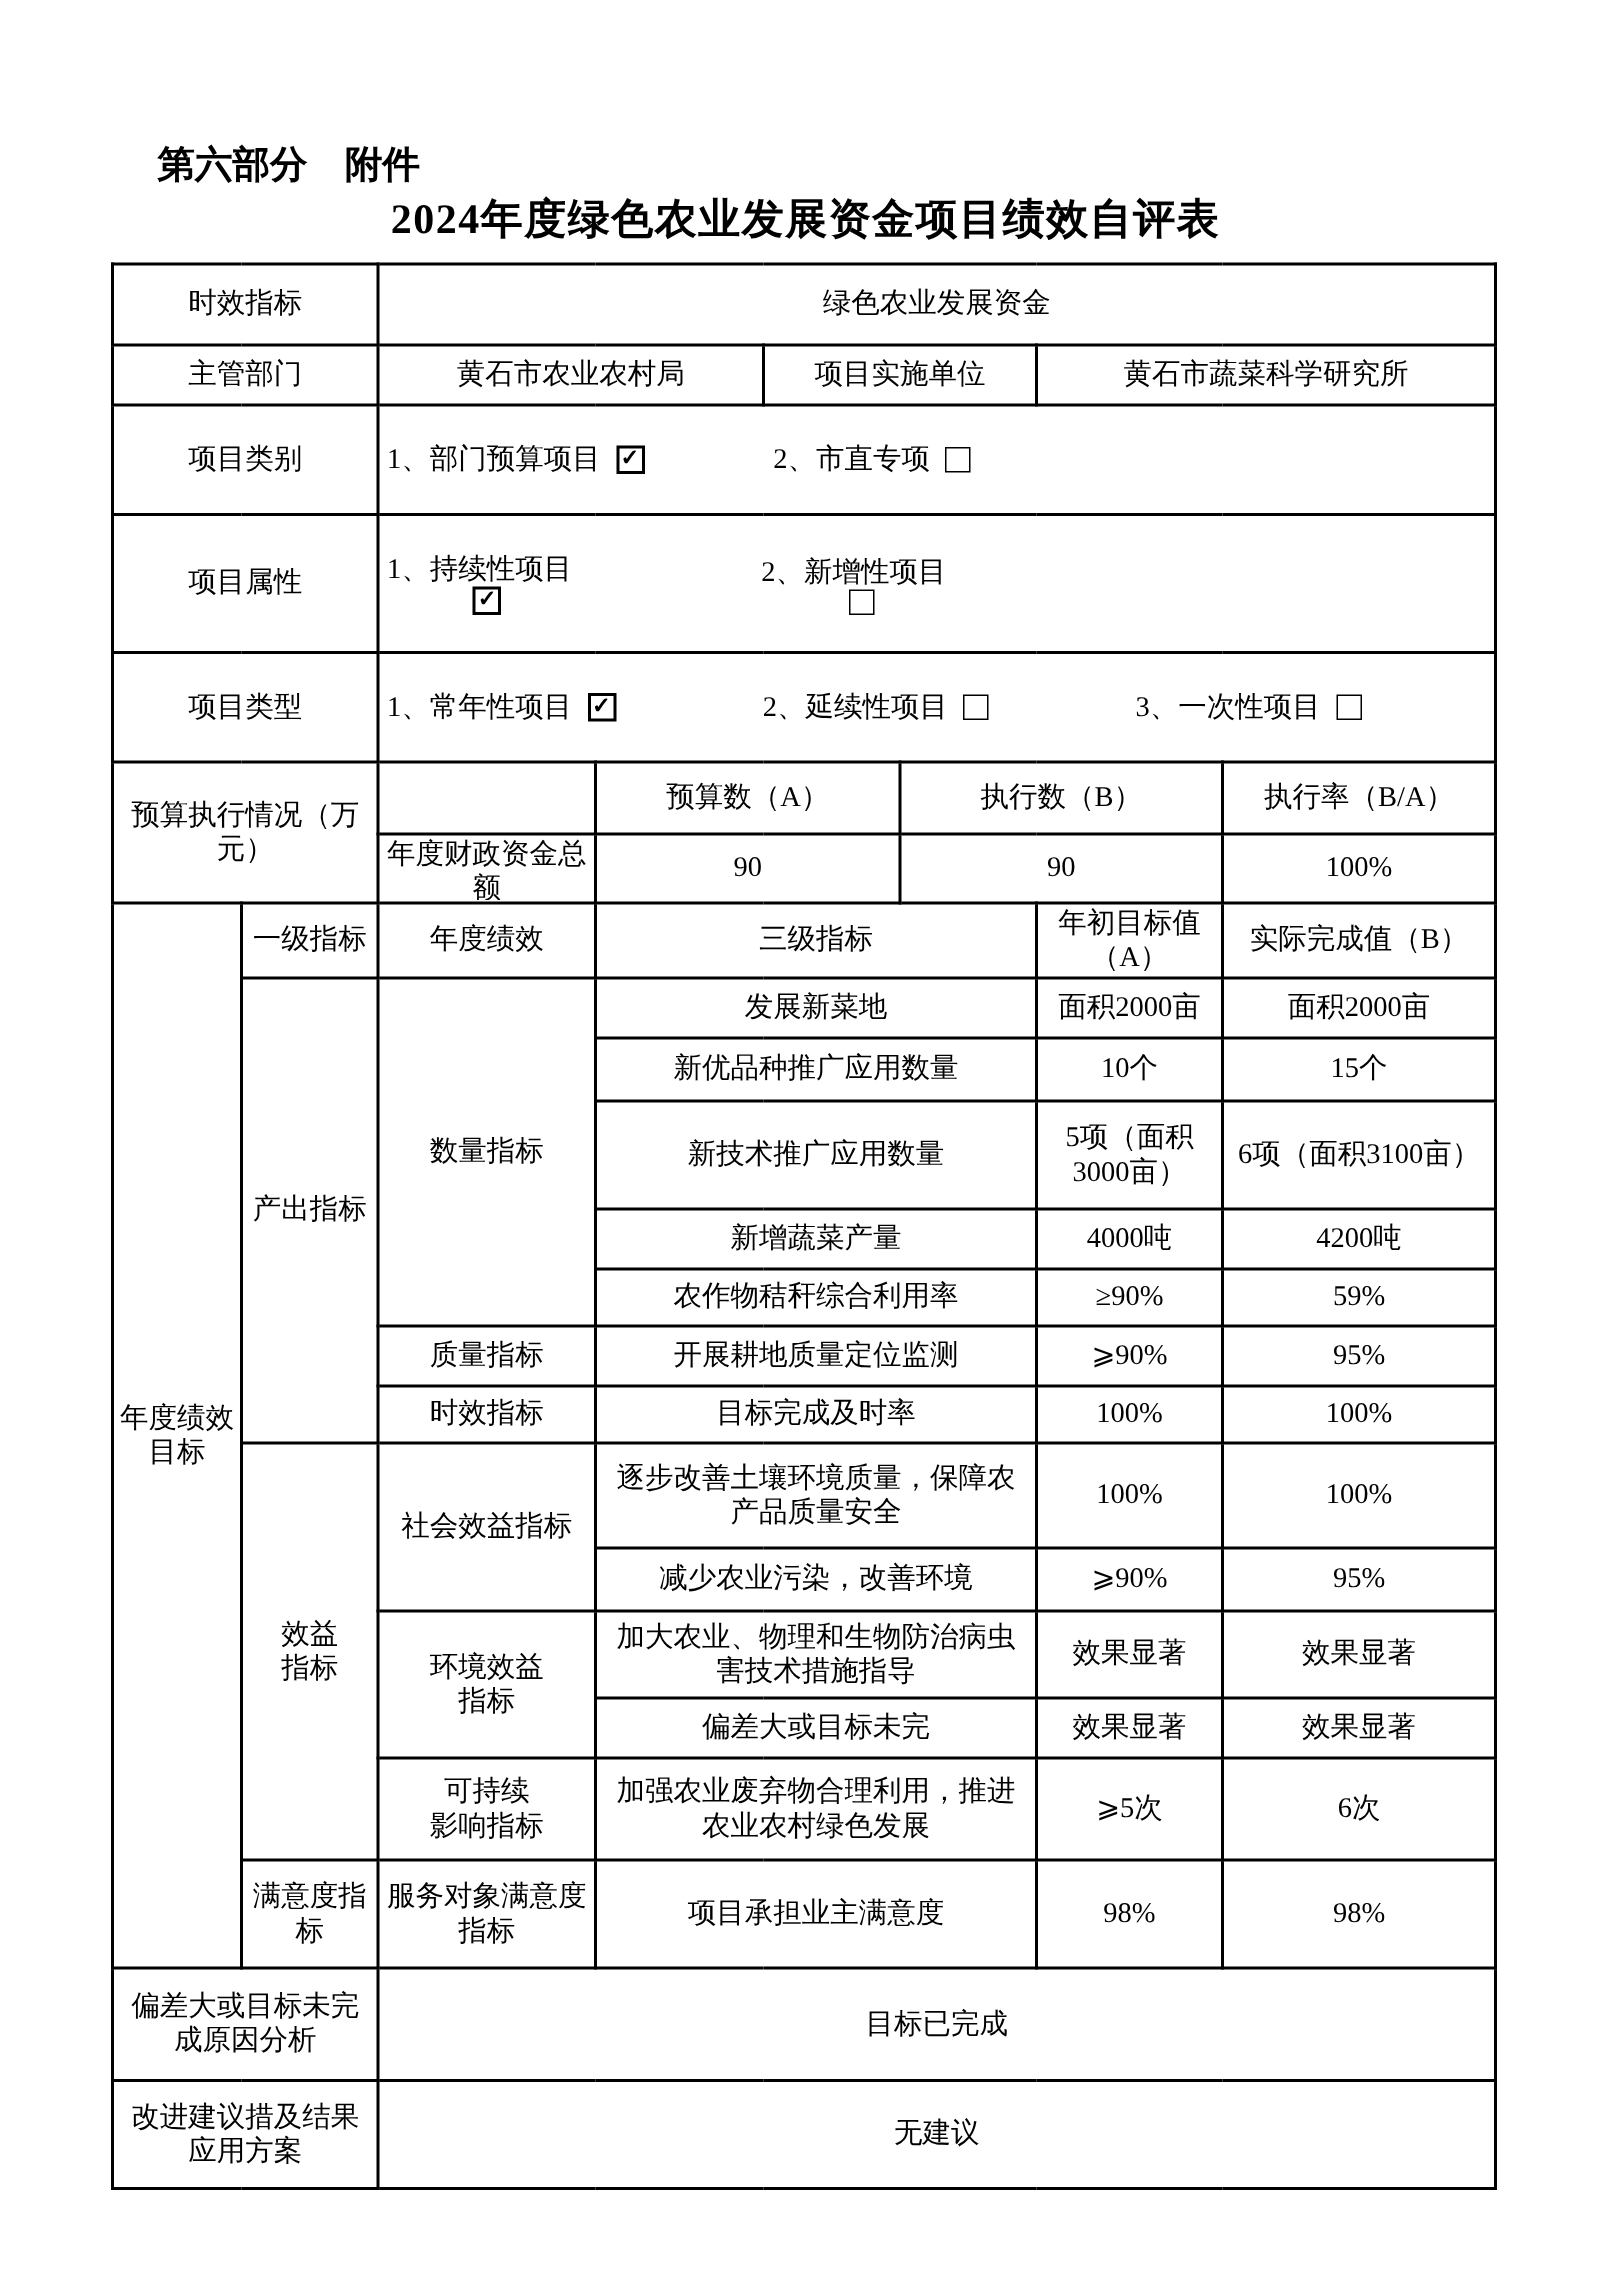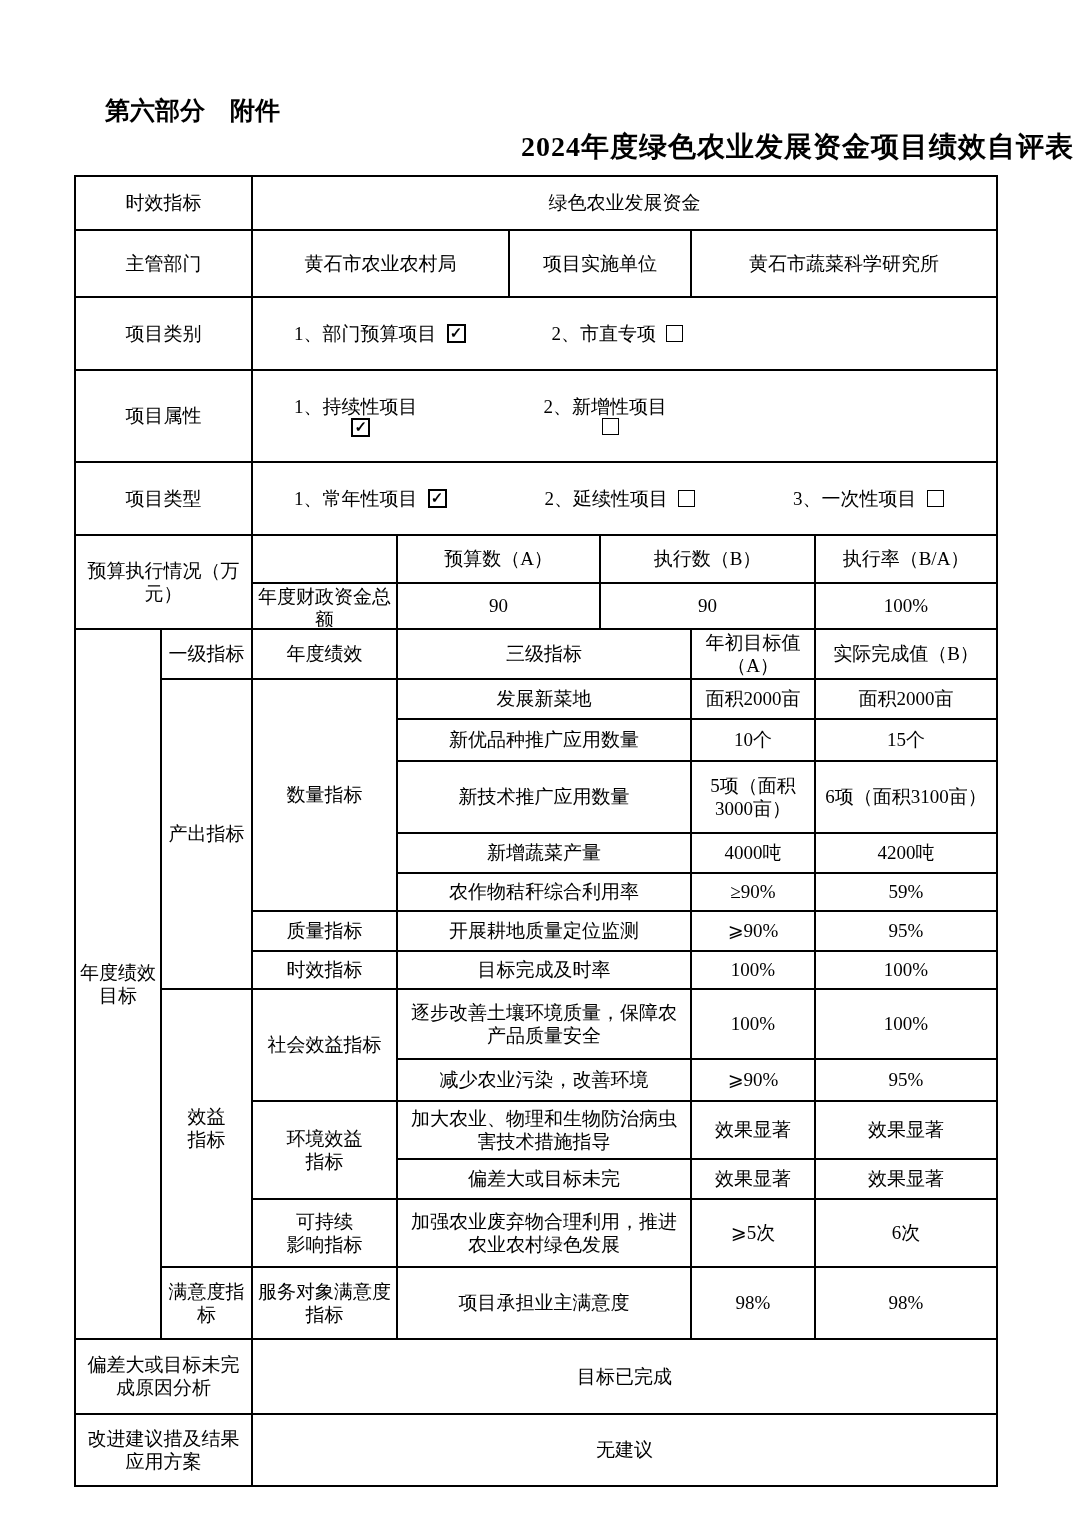--- a/index.html
+++ b/index.html
@@ -14,21 +14,21 @@
   .heading{
     margin-left:105px;
     font-family:"Liberation Sans","DejaVu Sans",sans-serif;
     font-weight:bold;
     font-size:25px;
     line-height:1.1;
     white-space:pre;
   }
   .title{
     margin-top:6px;
-    text-align:right;
+    text-align:center;
     font-weight:bold;
     font-size:28px;
     line-height:1.15;
     letter-spacing:1px;
   }
   table.main{
     margin:12px 0 0 74px;
     border-collapse:collapse;
     table-layout:fixed;
     width:922px;
@@ -38,21 +38,21 @@
     border:2px solid #000;
     text-align:center;
     vertical-align:middle;
     padding:1px 3px;
     white-space:pre-line;
     line-height:23px;
     overflow:hidden;
   }
   td.left{text-align:left;padding-left:12px;}
   .clip{max-height:42px;overflow:hidden;}
-  .opts{display:flex;align-items:flex-start;padding-left:2px;margin-left:36px;}
+  .opts{display:flex;align-items:flex-end;padding-left:2px;}
   .opt{display:inline-flex;align-items:center;white-space:nowrap;}
   .opt .opt-text{white-space:nowrap;}
   .gap-a .opt{margin-right:86px;}
   .gap-b .opt{margin-right:126px;flex-direction:column;}
   .gap-c .opt{margin-right:98px;}
   .opts .opt:last-child{margin-right:0;}
   .box{
     width:15px;height:15px;
     border:1.5px solid #000;
     display:inline-flex;
@@ -94,21 +94,21 @@
         <col style="width:124px">
         <col style="width:182px">
     </colgroup>
 
     <tbody>
         <tr style="height:54px">
       <td colspan="2">时效指标</td>
       <td colspan="6">绿色农业发展资金</td>
     </tr>
 
-    <tr style="height:67px">
+    <tr style="height:40px">
       <td colspan="2">主管部门</td>
       <td colspan="2">黄石市农业农村局</td>
       <td colspan="2">项目实施单位</td>
       <td colspan="2">黄石市蔬菜科学研究所</td>
     </tr>
 
     <tr style="height:54px">
       <td colspan="2">项目类别</td>
       <td colspan="6" class="left">
         <div class="opts gap-a">

